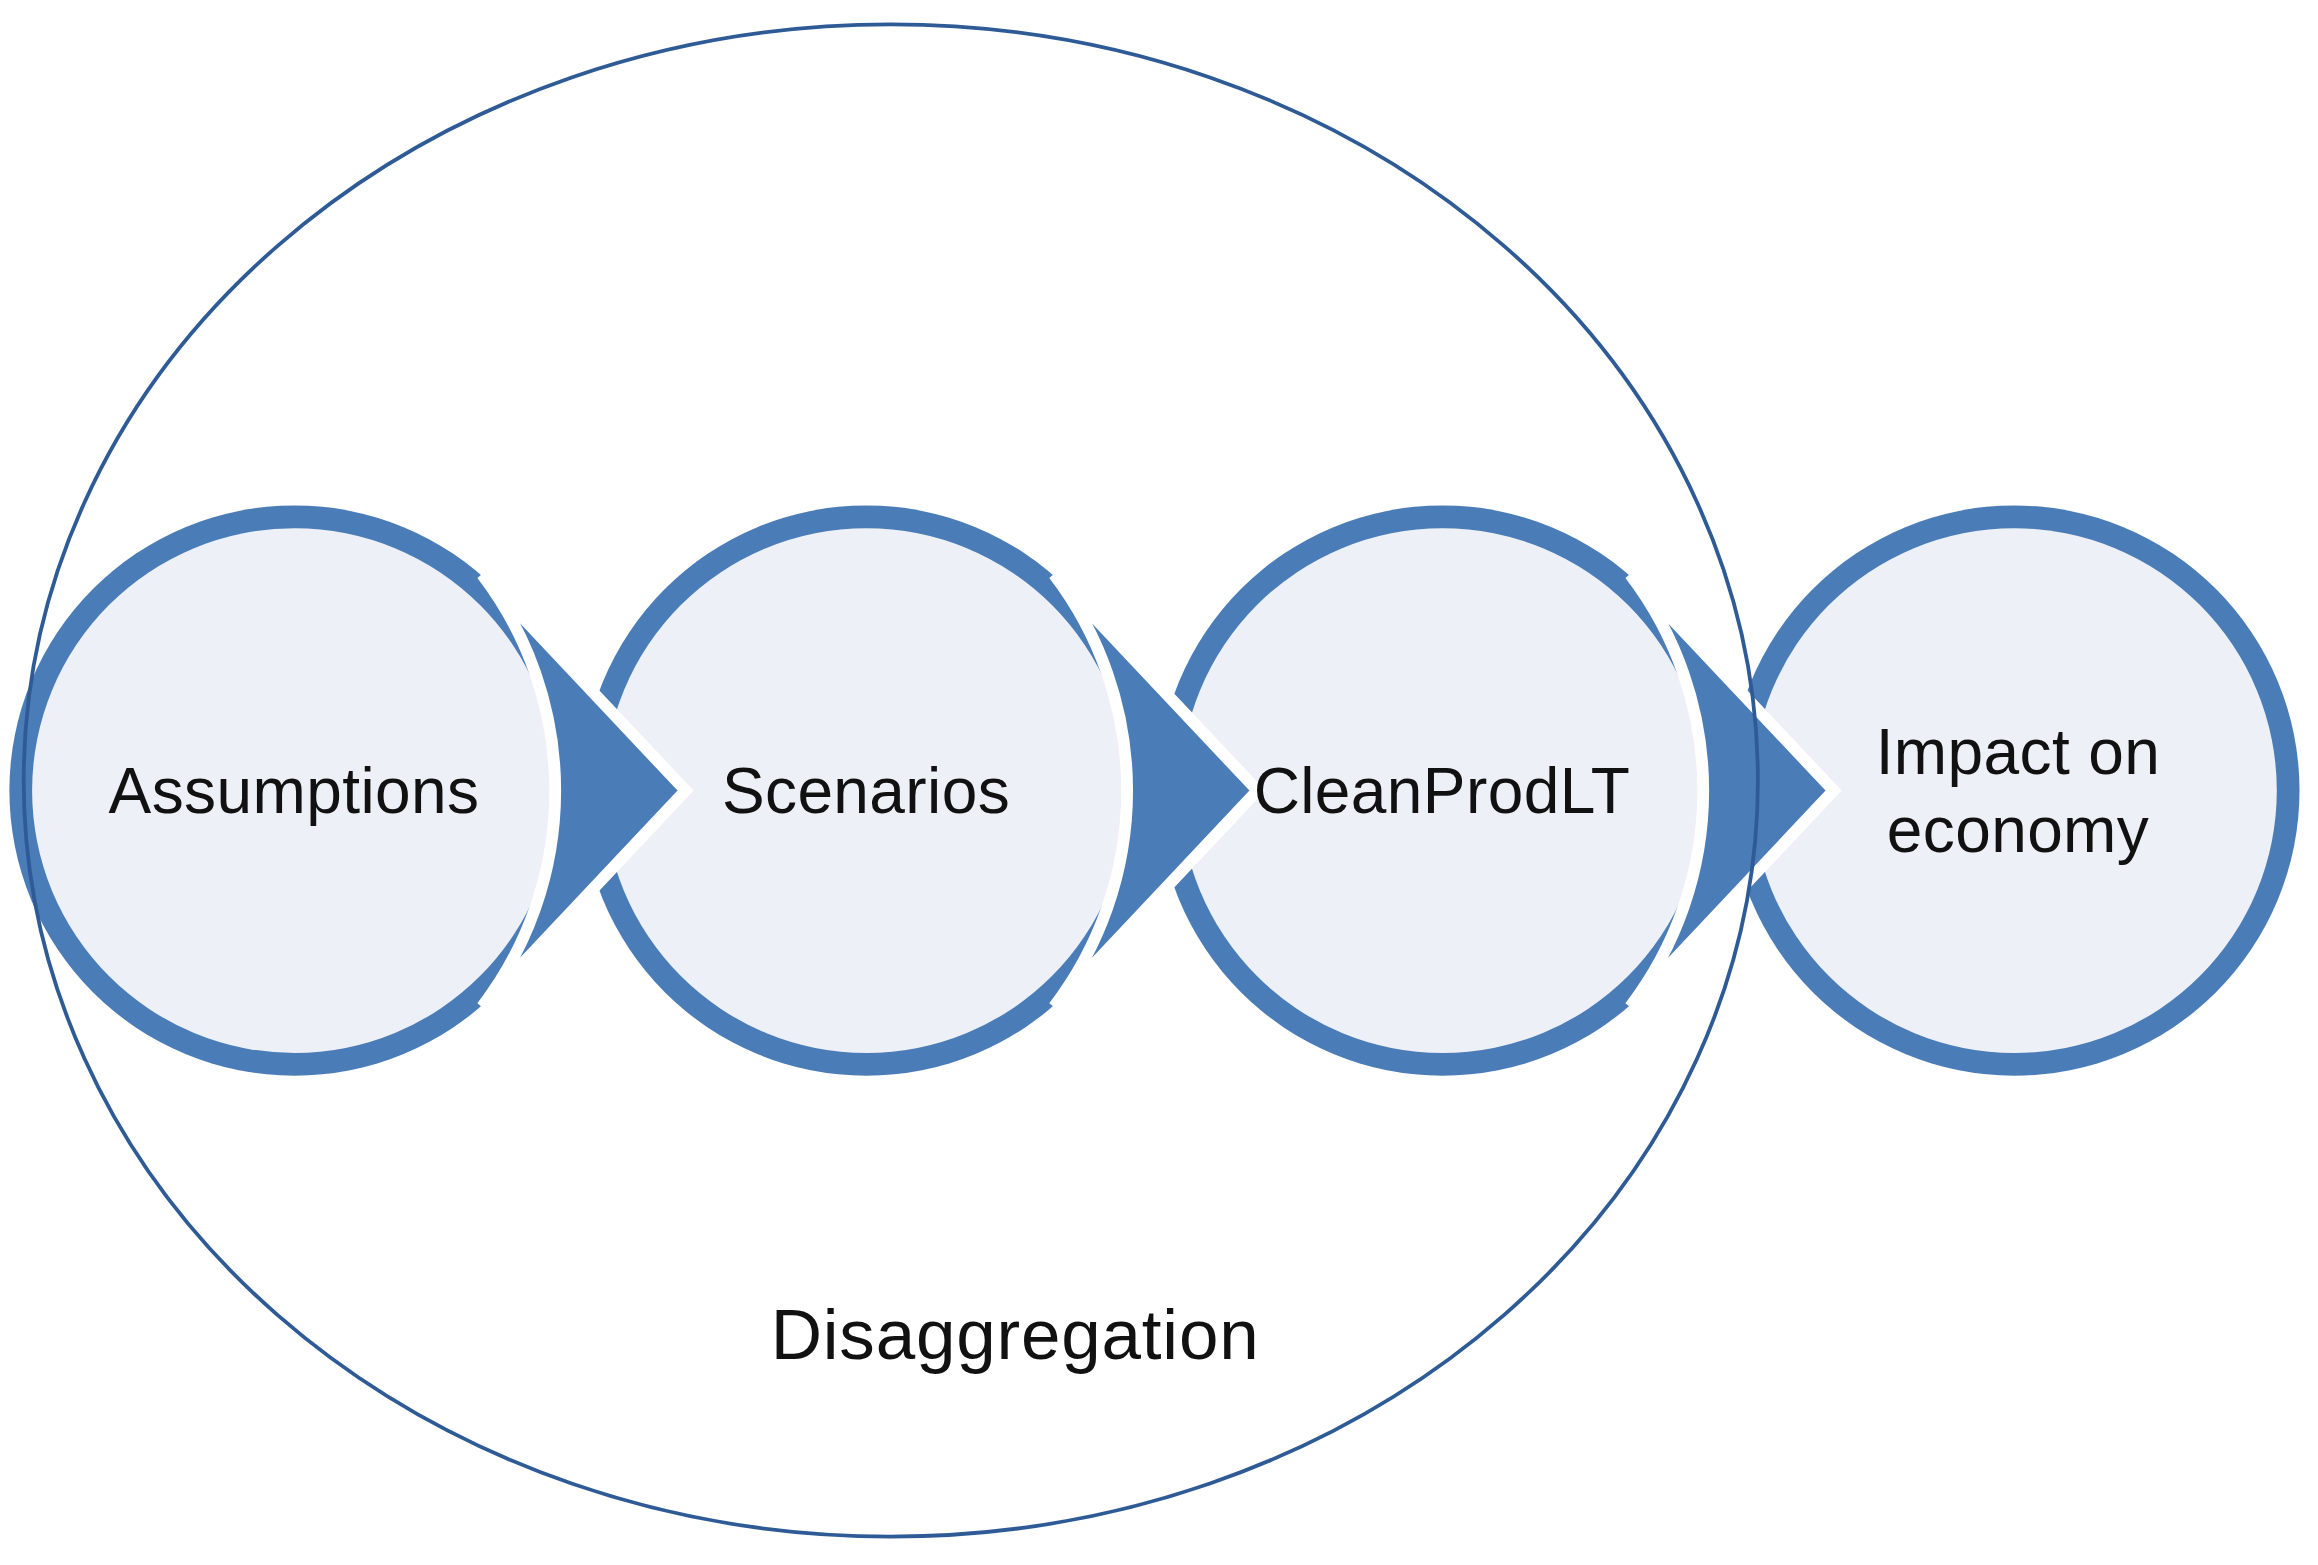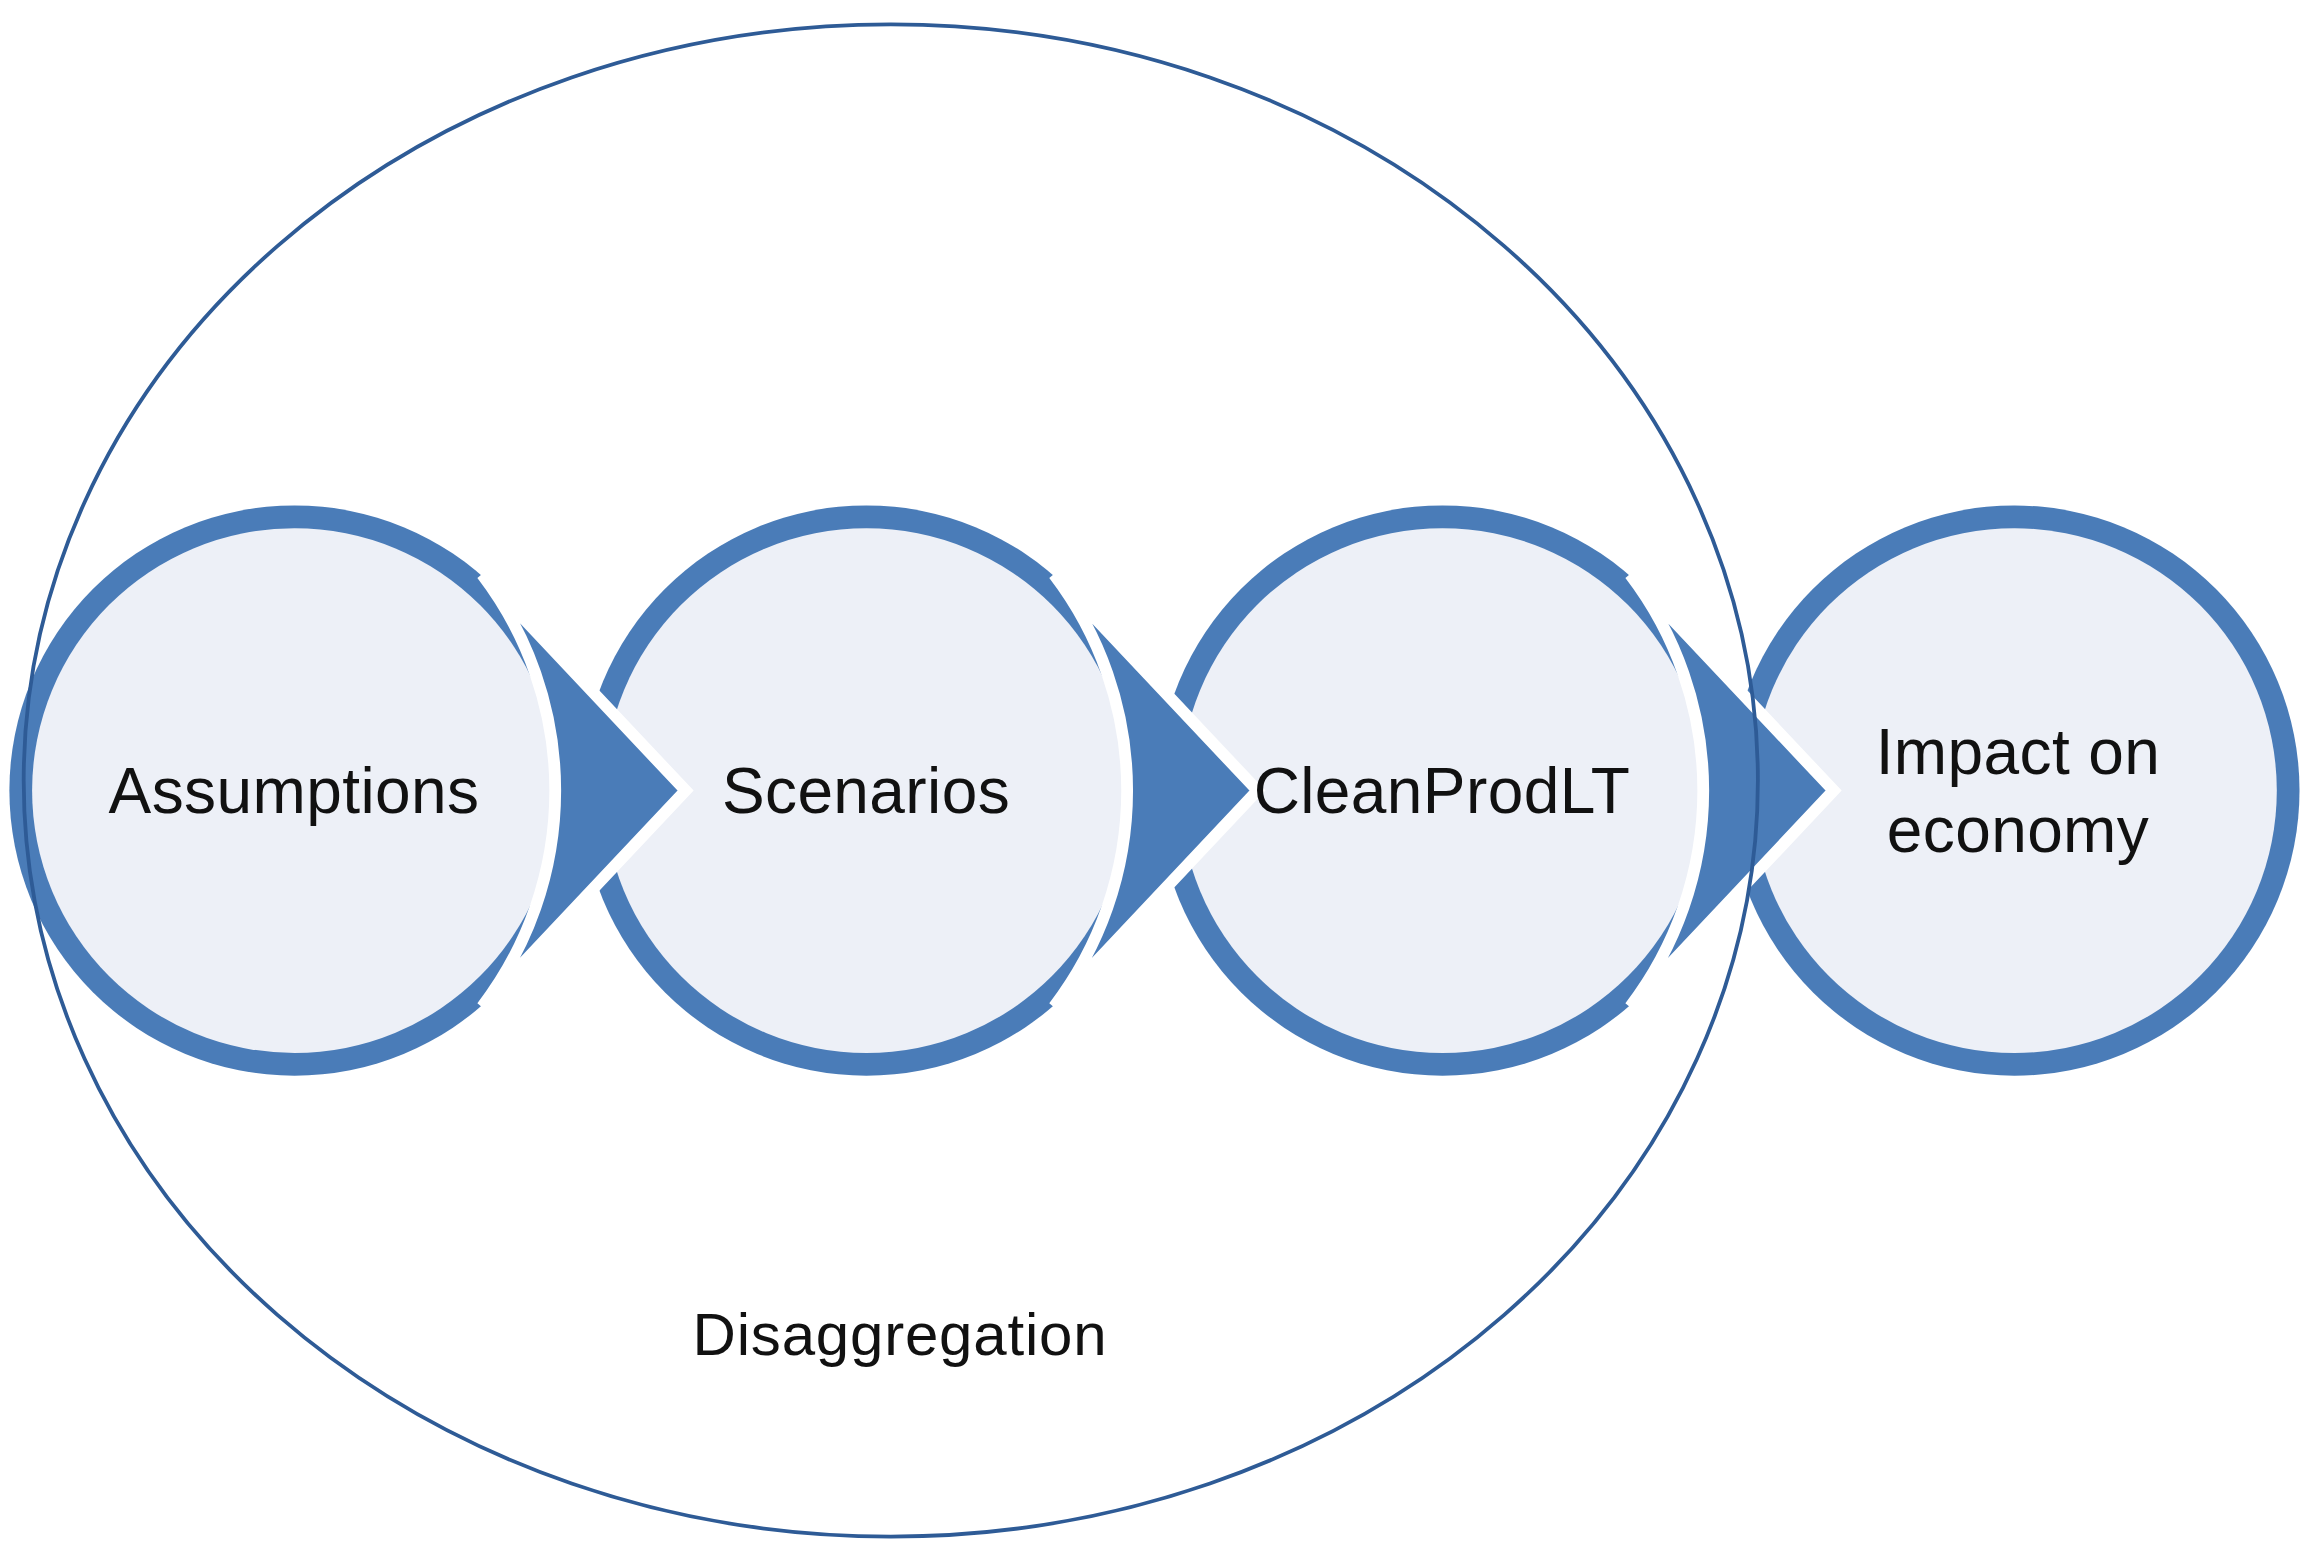--- a/index.html
+++ b/index.html
@@ -42,25 +42,25 @@
     font-size:64px;
     line-height:1.22;
     color:var(--text);
     letter-spacing:0.4px;
     top:791px;
   }
   .stage-label.narrow{width:353px;}
   .group-label{
     position:absolute;
     transform:translate(-50%,-50%);
-    left:900px;
+    left:881px;
     top:1335px;
     width:757px;
-    text-align:center;
-    font-size:60px;
+    text-align:right;
+    font-size:71px;
     line-height:1.2;
     color:var(--text);
     letter-spacing:0.8px;
   }
 </style>
 </head>
 <body>
 
 <div class="canvas">
 

